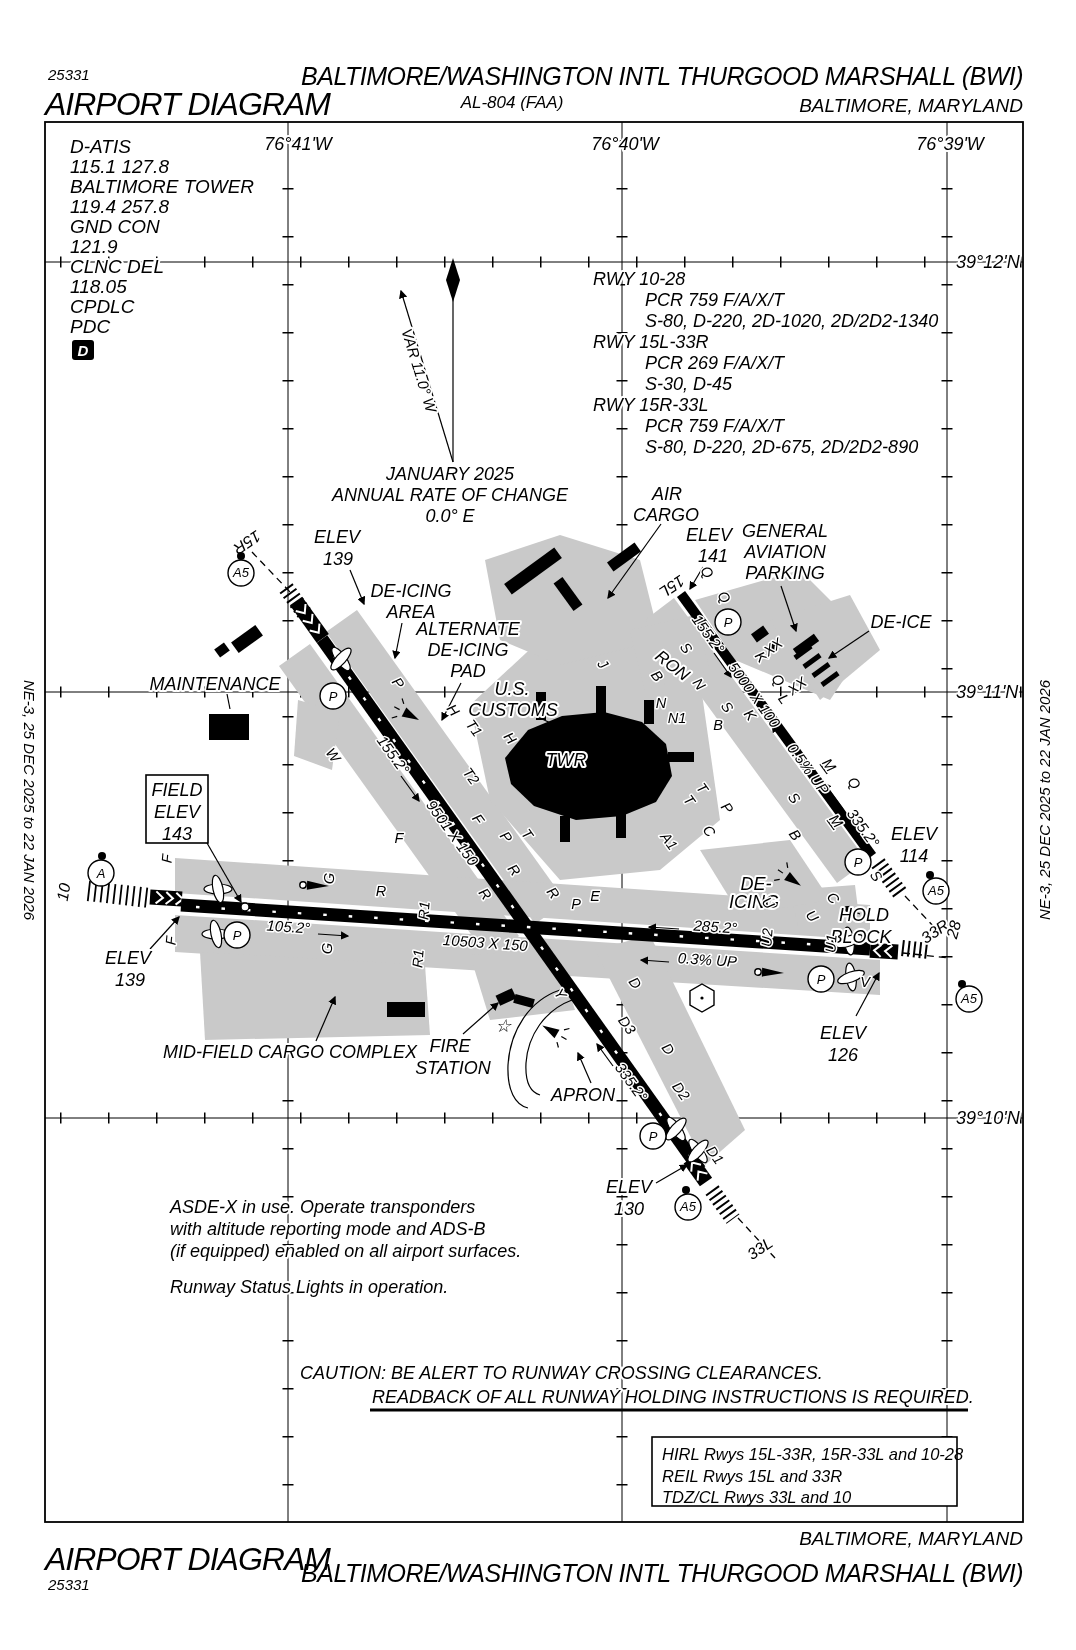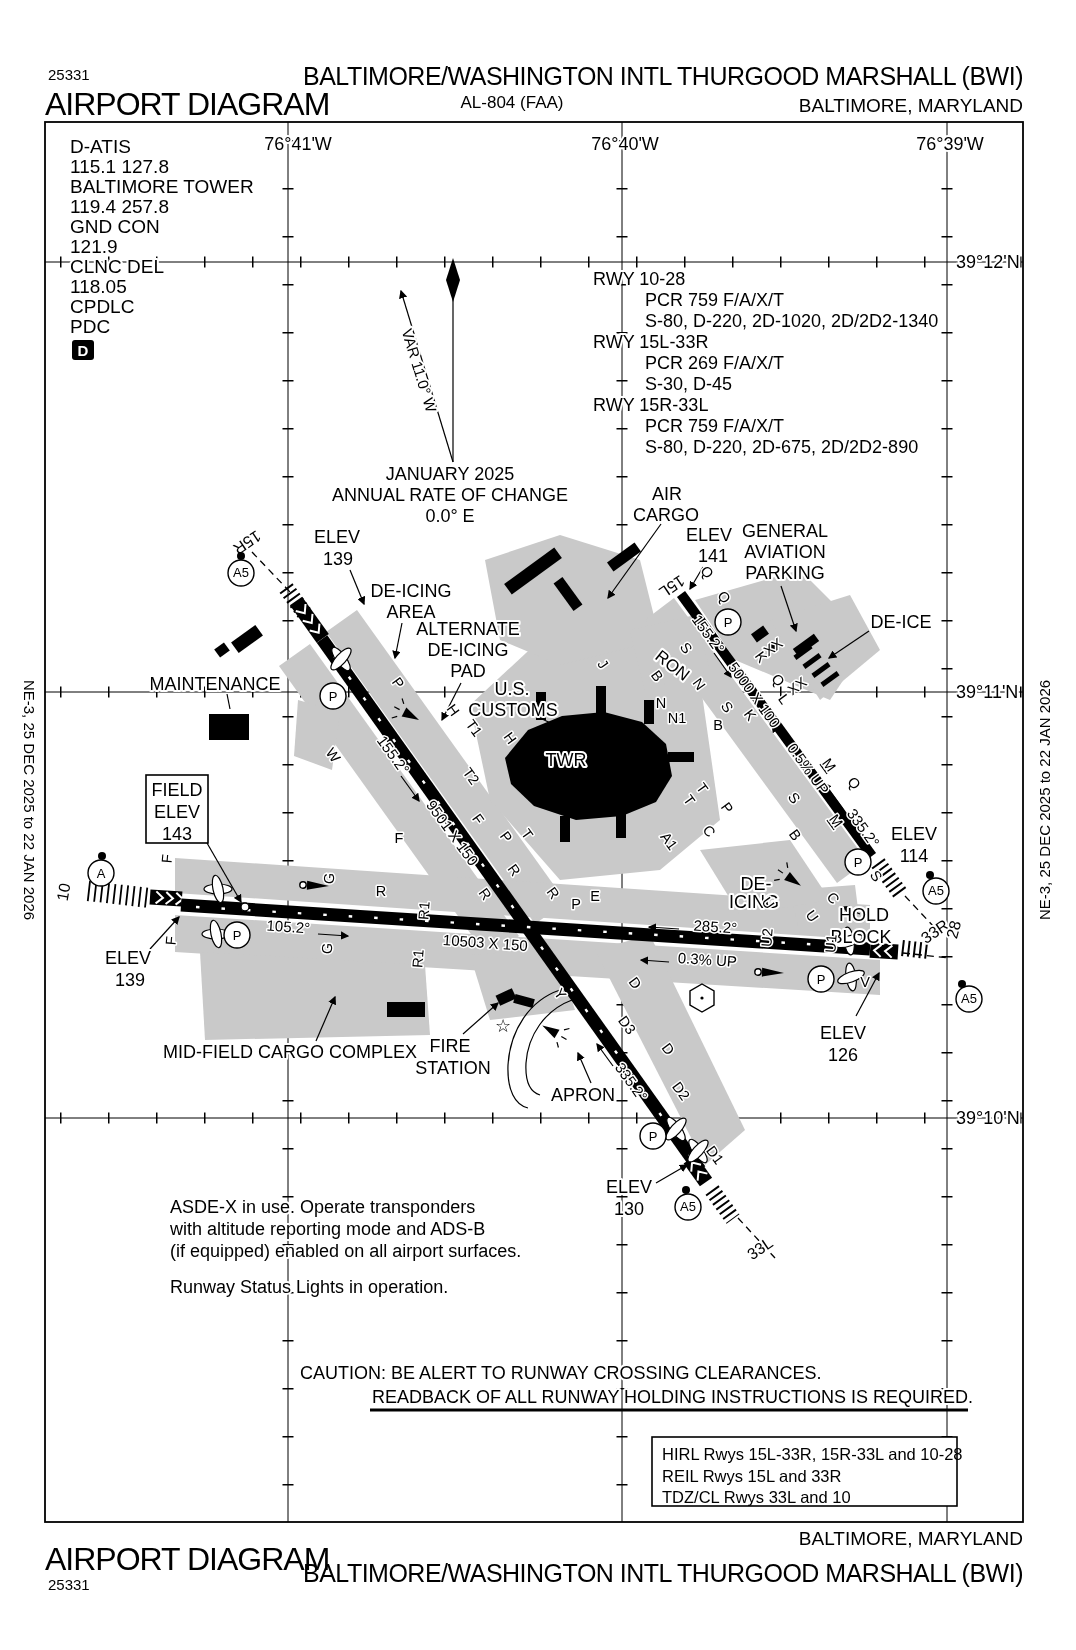--- a/index.html
+++ b/index.html
@@ -1,16 +1,16 @@
 <!DOCTYPE html>
 <html><head>
 <meta charset="utf-8">
 <style>
   html,body{margin:0;padding:0;background:#fff;}
-  .page{position:relative;width:1076px;height:1650px;background:#fff;overflow:hidden;}
+  .page{position:relative;width:1076px;height:1650px;background:#fff;overflow:hidden;font-style:italic;}
   svg{position:absolute;left:0;top:0;}
   svg text{font-family:"Liberation Sans",sans-serif;fill:#000;}
   .halo{paint-order:stroke;stroke:#fff;stroke-width:4px;stroke-linejoin:round;}
   .halo2{paint-order:stroke;stroke:#fff;stroke-width:3px;stroke-linejoin:round;}
   .h-num{font-size:15px;}
   .h-big{font-size:32px;letter-spacing:-1px;}
   .h-name{font-size:25px;letter-spacing:-0.5px;}
   .h-al{font-size:17px;}
   .h-city{font-size:19px;}
   .t-margin{font-size:15px;}

